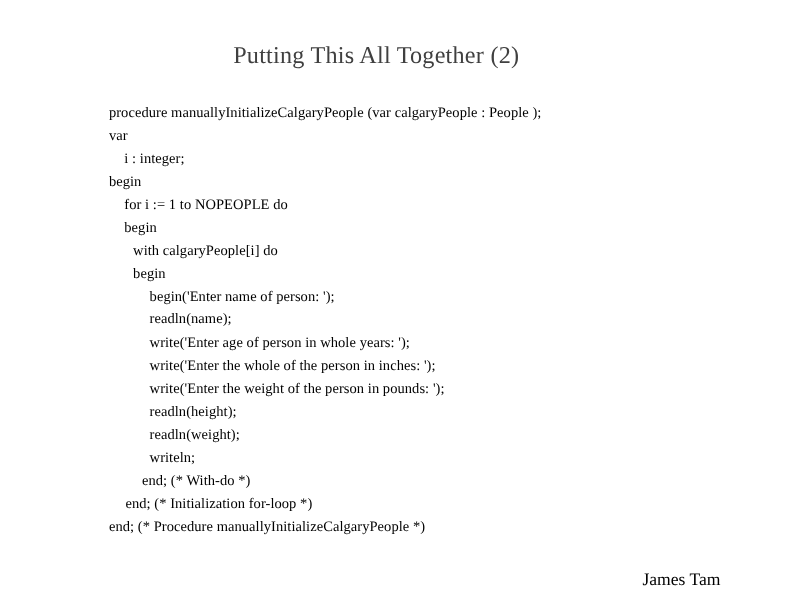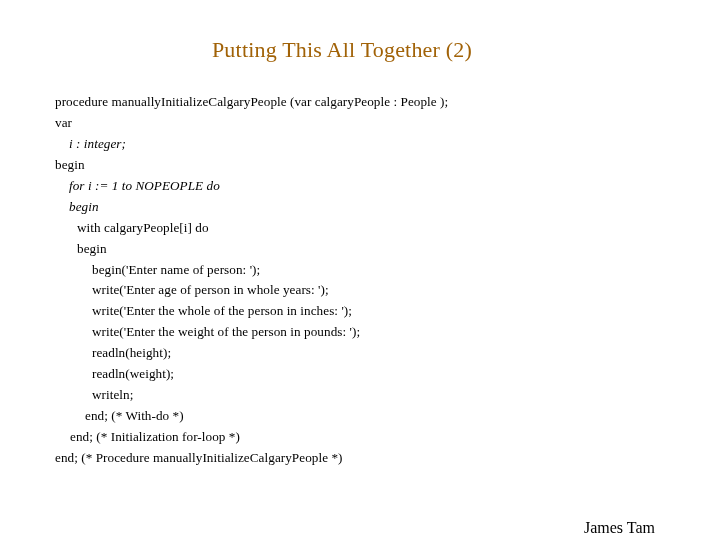--- a/index.html
+++ b/index.html
@@ -23,41 +23,42 @@
   }
   .slide-title {
     position: absolute;
     left: 0;
     top: 36px;
     width: 684px;
     text-align: center;
     font-size: 22px;
     line-height: 28px;
     font-family: "Liberation Serif", "DejaVu Serif", serif;
-    color: #a16207;
+    color: #404040;
     letter-spacing: 0.2px;
     white-space: nowrap;
   }
   .code-block {
     position: absolute;
     left: 55px;
     top: 92px;
     width: 640px;
   }
   .code-line {
     font-family: "Liberation Serif", "DejaVu Serif", serif;
     font-size: 13.2px;
     line-height: 20.95px;
     height: 20.95px;
     color: #000000;
     white-space: pre;
     letter-spacing: 0.05px;
+    margin-left: 44px;
   }
   .ind-0  { padding-left: 0px;  }
-  .ind-1  { padding-left: 14px; font-style: italic; }
+  .ind-1  { padding-left: 14px; }
   .ind-2  { padding-left: 22px; }
   .ind-3  { padding-left: 37px; }
   .ind-end-with { padding-left: 30px; }
   .ind-end-for  { padding-left: 15px; }
   .footer-author {
     position: absolute;
     left: 0;
     top: 521px;
     width: 655px;
     text-align: right;
@@ -78,20 +79,21 @@
   <div class="code-block">
       <div class="code-line ind-0">procedure manuallyInitializeCalgaryPeople (var calgaryPeople : People );</div>
       <div class="code-line ind-0">var</div>
       <div class="code-line ind-1">i : integer;</div>
       <div class="code-line ind-0">begin</div>
       <div class="code-line ind-1">for i := 1 to NOPEOPLE do</div>
       <div class="code-line ind-1">begin</div>
       <div class="code-line ind-2">with calgaryPeople[i] do</div>
       <div class="code-line ind-2">begin</div>
       <div class="code-line ind-3">begin('Enter name of person: ');</div>
+      <div class="code-line ind-3">readln(name);</div>
       <div class="code-line ind-3">write('Enter age of person in whole years: ');</div>
       <div class="code-line ind-3">write('Enter the whole of the person in inches: ');</div>
       <div class="code-line ind-3">write('Enter the weight of the person in pounds: ');</div>
       <div class="code-line ind-3">readln(height);</div>
       <div class="code-line ind-3">readln(weight);</div>
       <div class="code-line ind-3">writeln;</div>
       <div class="code-line ind-end-with">end; (* With-do *)</div>
       <div class="code-line ind-end-for">end; (* Initialization for-loop *)</div>
       <div class="code-line ind-0">end; (* Procedure manuallyInitializeCalgaryPeople *)</div>
     </div>

